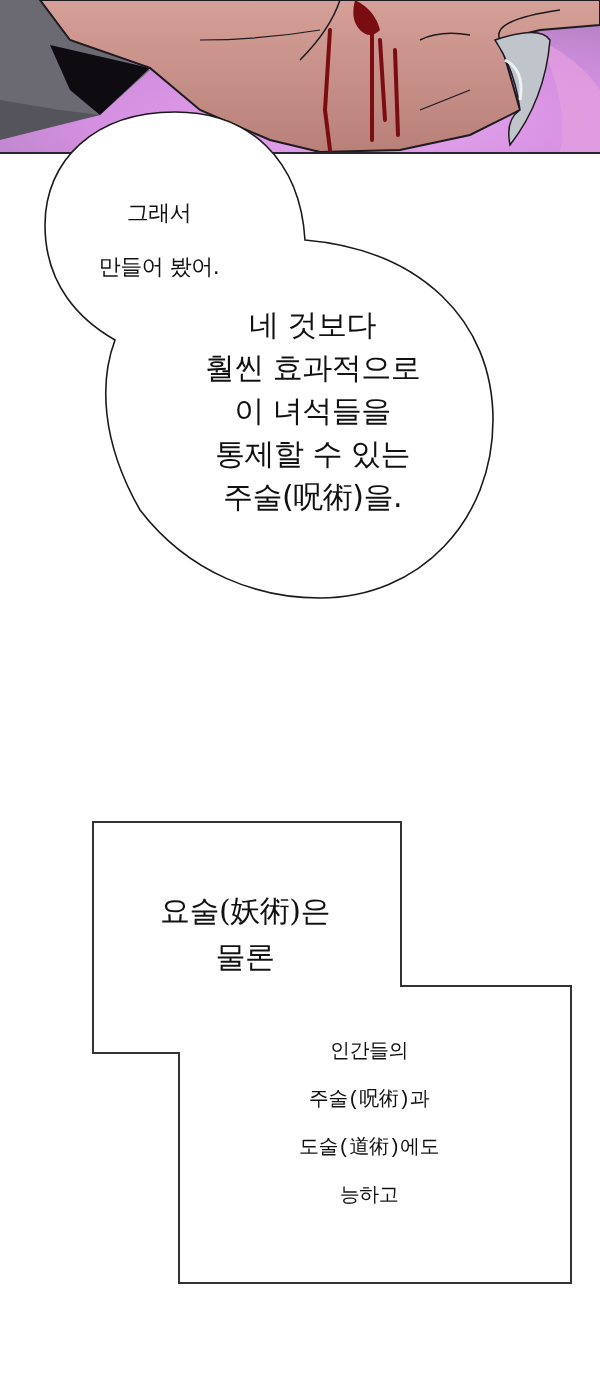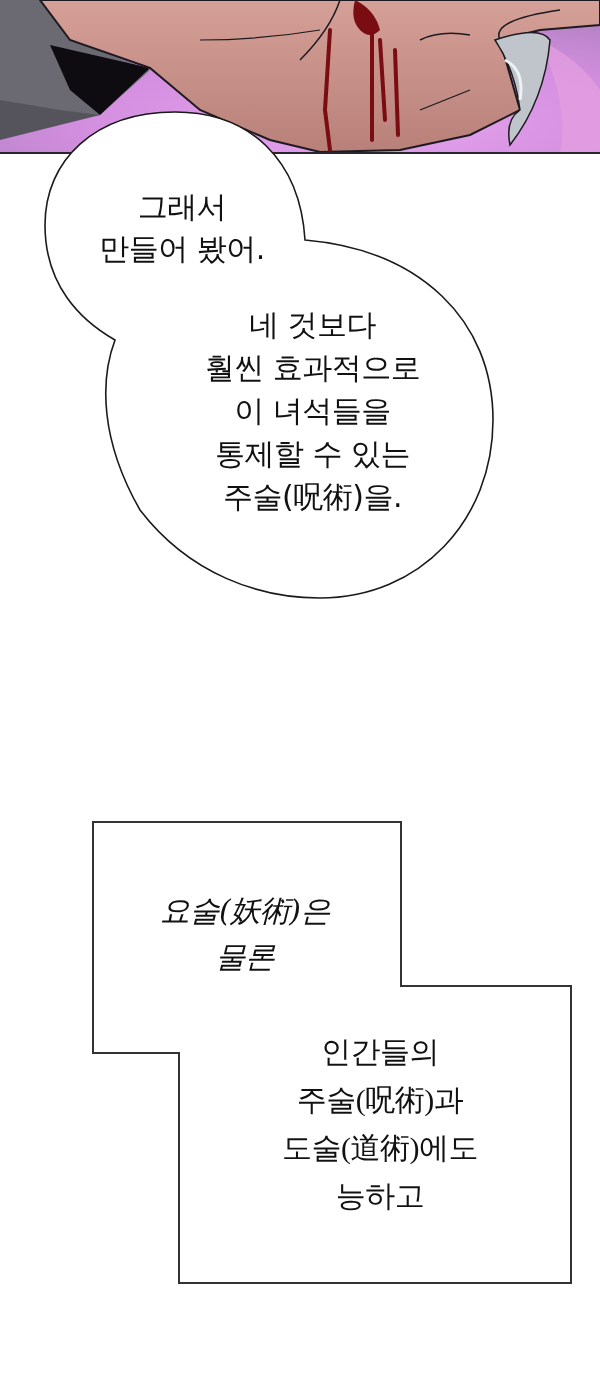--- a/index.html
+++ b/index.html
@@ -3,25 +3,25 @@
 <meta charset="utf-8">
 <style>
   html, body { margin:0; padding:0; }
   body { width:600px; height:1391px; background:#ffffff; position:relative; overflow:hidden;
          font-family:"DejaVu Sans", sans-serif; }
   .panel-top { position:absolute; left:0; top:0; width:600px; height:152px; overflow:hidden;
                border-bottom:2px solid #2a2630; }
   .panel-top svg { display:block; }
   .bubble { position:absolute; left:0; top:0; width:600px; height:620px; }
   .txt { position:absolute; color:#111; text-align:center; white-space:pre; letter-spacing:-0.5px; }
-  .b1 { left:67px; top:186px; width:230px; font-size:30px; line-height:42px; }
+  .b1 { left:44px; top:186px; width:230px; font-size:22px; line-height:54px; }
   .b2 { left:190px; top:303px; width:245px; font-size:30px; line-height:43px;text-align:center; }
   .nar { position:absolute; left:0; top:0; width:600px; height:1391px; }
-  .n1 { left:110px; top:888px; width:270px; font-family:"DejaVu Serif", serif; font-size:30px; line-height:46px;font-style:italic; }
-  .n2 { left:235px; top:1028px; width:290px; font-family:Liberation Serif, serif; font-size:30px; line-height:48px; }
+  .n1 { left:110px; top:888px; width:270px; font-family:"DejaVu Serif", serif; font-size:30px; line-height:46px; }
+  .n2 { left:224px; top:1028px; width:290px; font-family:Liberation Mono, monospace; font-size:20px; line-height:48px; }
 </style>
 </head>
 <body>
 
 <div class="panel-top">
   <svg width="600" height="152" viewBox="0 0 600 152">
     <defs>
       <radialGradient id="glow" cx="0.6" cy="0.8" r="0.9">
         <stop offset="0" stop-color="#e7a6ee"></stop>
         <stop offset="0.5" stop-color="#d48fe0"></stop>

